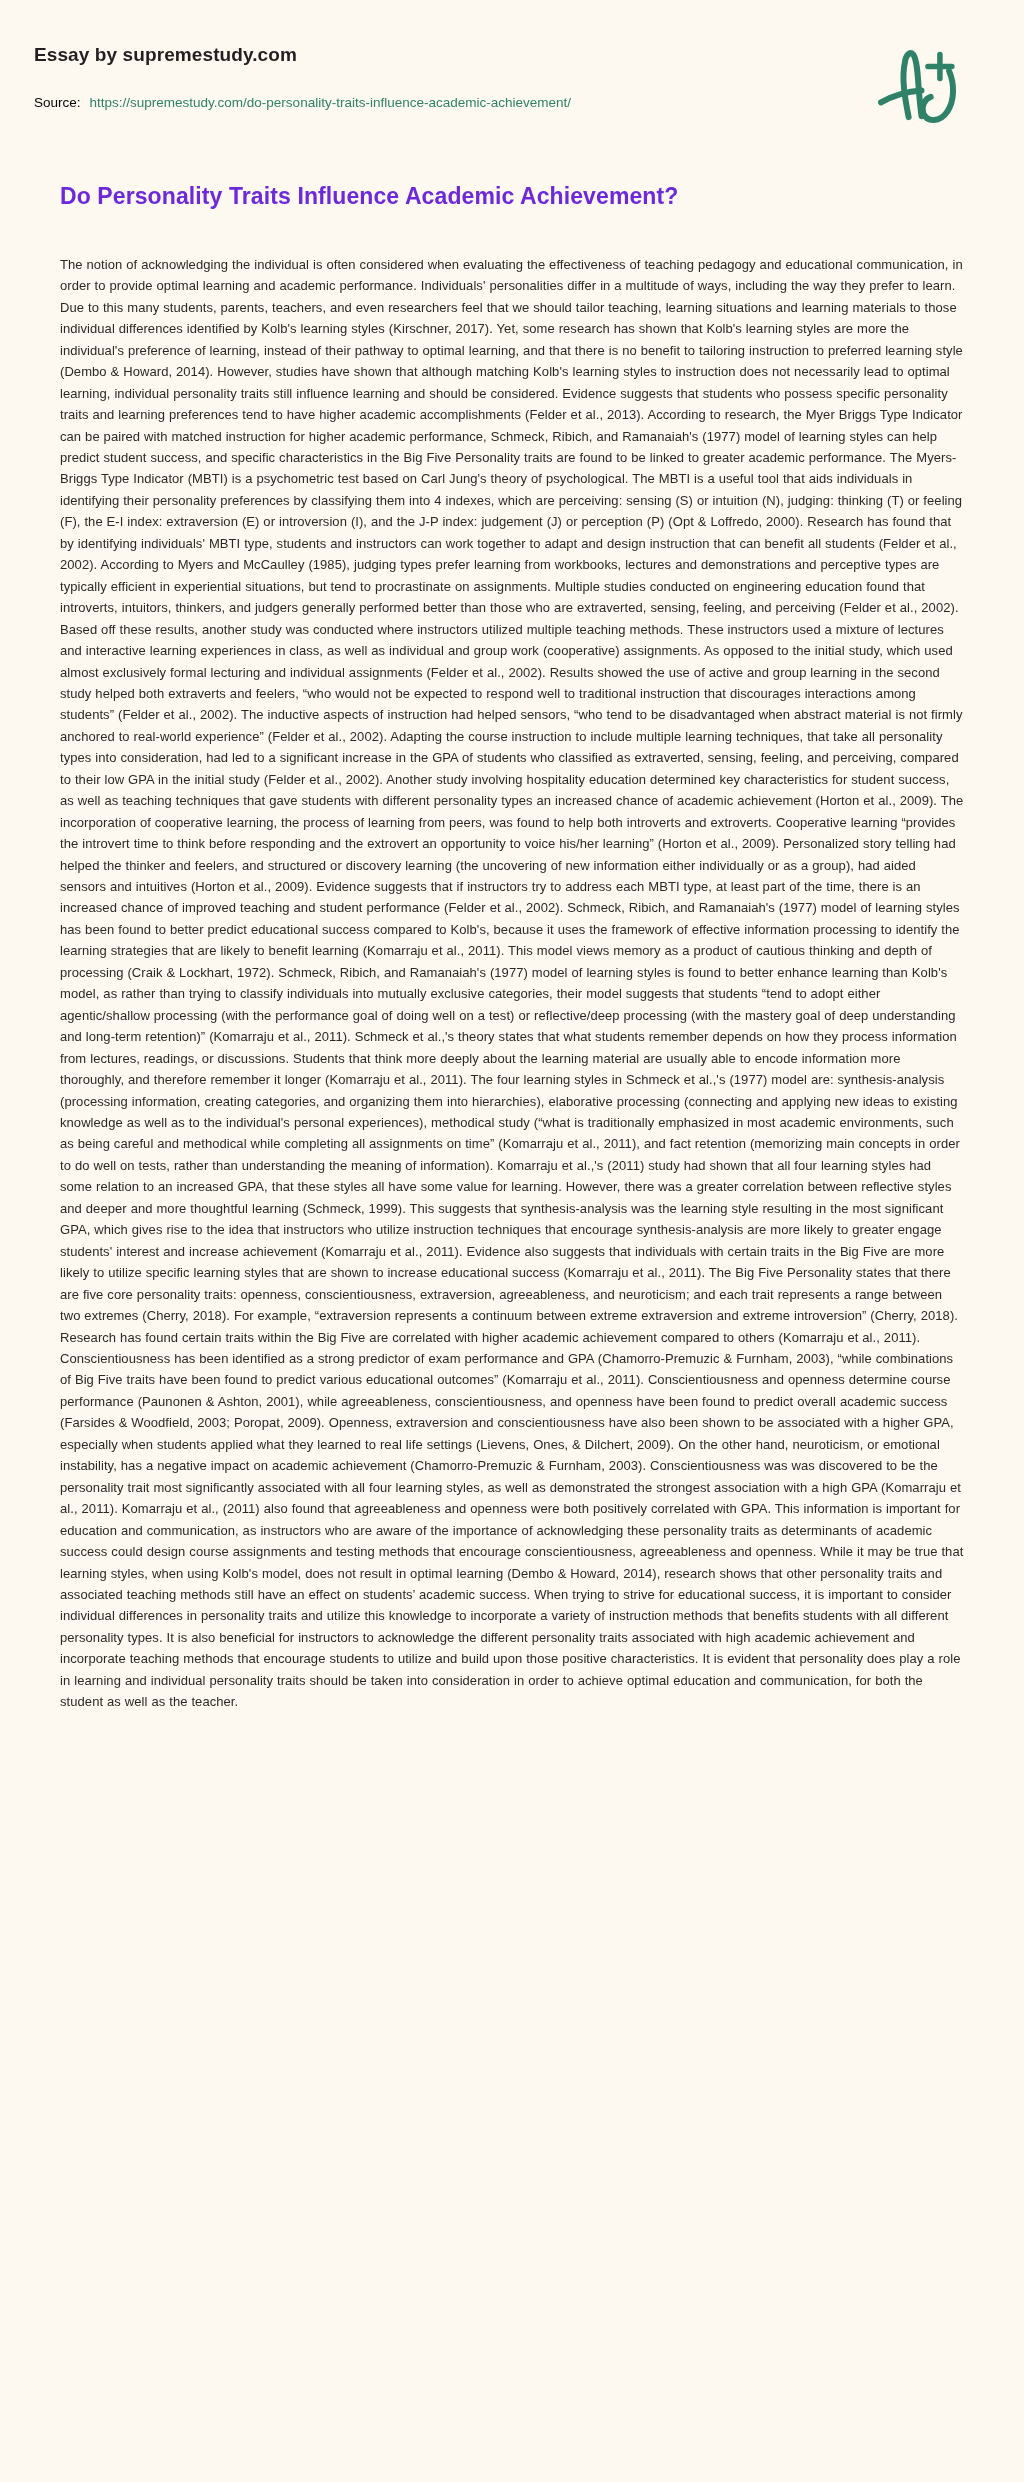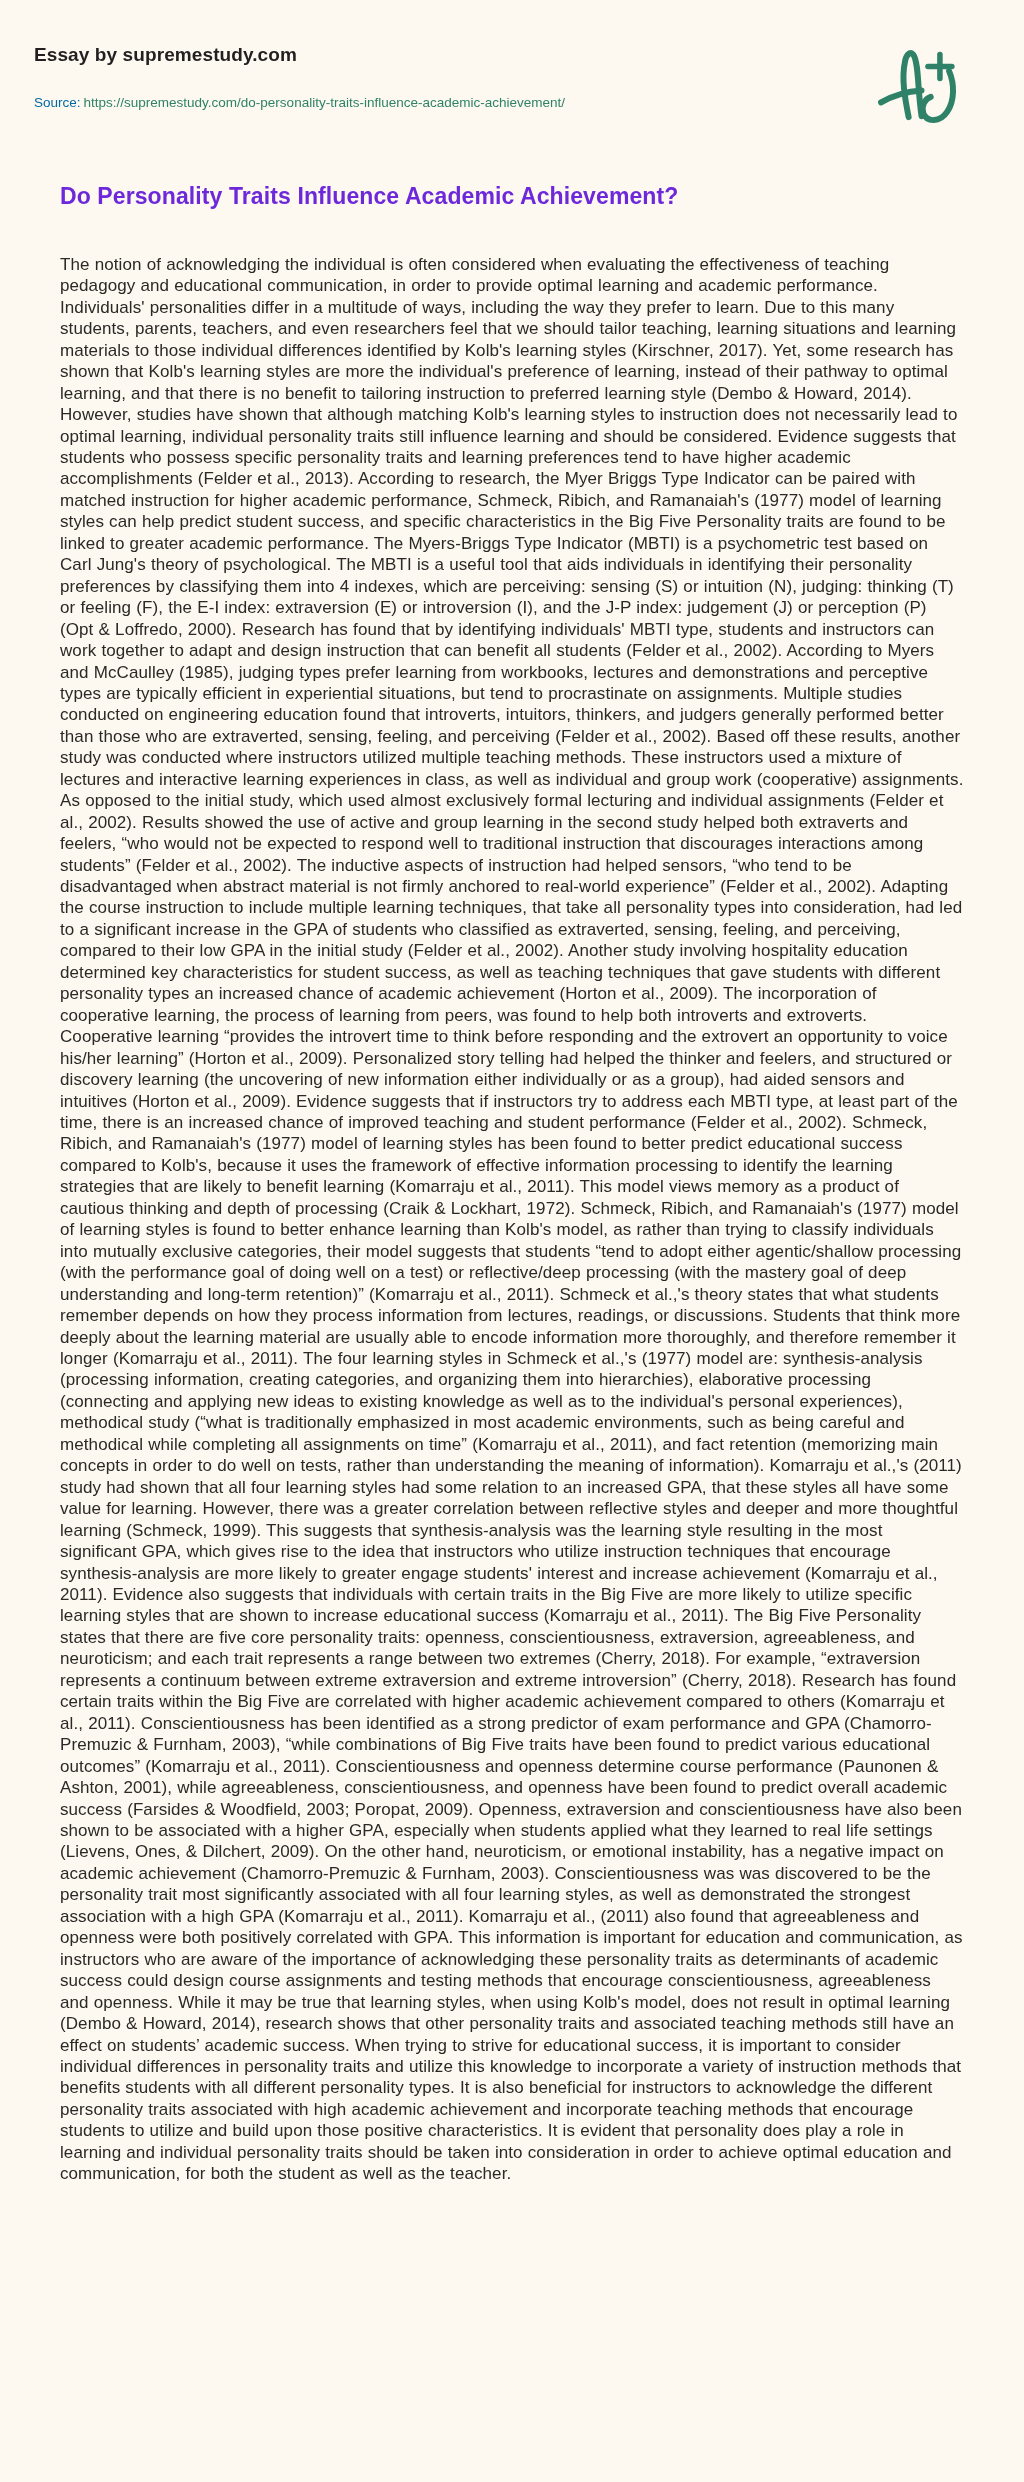--- a/index.html
+++ b/index.html
@@ -37,26 +37,26 @@
     margin: 0 0 28px 0;
     line-height: 1.2;
   }
   .source-line {
     font-size: 13.5px;
     color: #7b7a78;
     line-height: 1.2;
     white-space: nowrap;
   }
   .source-label {
-    color: #0369a1;
+    color: #000000;
   }
   .source-url {
     color: #2f8268;
     text-decoration: none;
-    margin-left: 3px;
+    margin-left: 9px;
   }
 
   .brand-logo {
     position: absolute;
     right: 62px;
     top: 38px;
     width: 92px;
     height: 92px;
     display: block;
   }
@@ -73,21 +73,21 @@
     font-weight: bold;
     color: #6d28d9;
     margin: 24px 0 0 0;
     line-height: 1.3;
     letter-spacing: 0.1px;
   }
   .article-body {
     margin-top: 42px;
   }
   .article-body p {
-    font-size: 17px;
+    font-size: 13px;
     line-height: 21.45px;
     color: #2b2926;
     margin: 0 0 0 0;
     text-align: left;
     letter-spacing: 0.005em;
     word-spacing: 0.02em;
   }
 </style>
 </head>
 <body>

